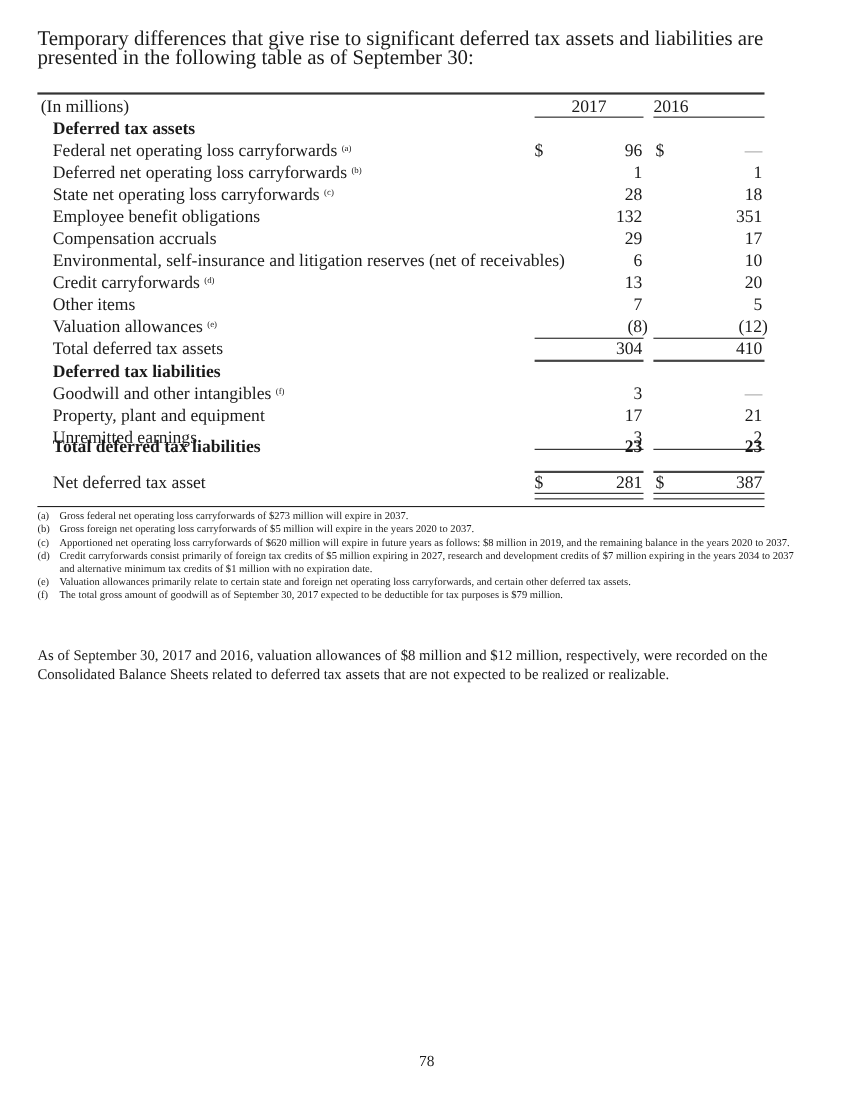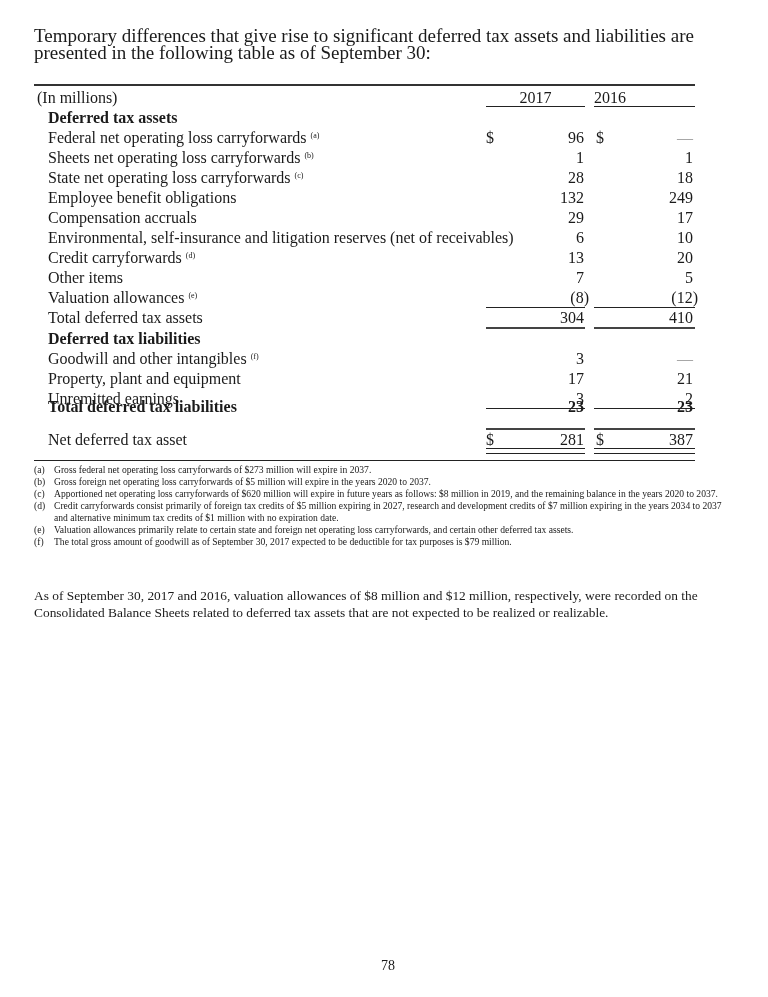--- a/index.html
+++ b/index.html
@@ -61,33 +61,33 @@
   </div>
 
   <div class="row" style="top:43px;">
     <span class="lbl"><span>Federal net operating loss carryforwards</span> <sup>(a)</sup></span>
     <span class="cur17">$</span>
     <span class="v17">96</span>
     <span class="cur16">$</span>
     <span class="v16 dash">—</span>
   </div>
   <div class="row" style="top:63px;">
-    <span class="lbl"><span>Sheets net operating loss carryforwards</span> <sup>(b)</sup></span>
+    <span class="lbl"><span>Deferred net operating loss carryforwards</span> <sup>(b)</sup></span>
     <span class="v17">1</span>
     <span class="v16">1</span>
   </div>
   <div class="row" style="top:83px;">
     <span class="lbl"><span>State net operating loss carryforwards</span> <sup>(c)</sup></span>
     <span class="v17">28</span>
     <span class="v16">18</span>
   </div>
   <div class="row" style="top:103px;">
     <span class="lbl">Employee benefit obligations</span>
     <span class="v17">132</span>
-    <span class="v16">249</span>
+    <span class="v16">351</span>
   </div>
   <div class="row" style="top:123px;">
     <span class="lbl">Compensation accruals</span>
     <span class="v17">29</span>
     <span class="v16">17</span>
   </div>
   <div class="row" style="top:143px;">
     <span class="lbl">Environmental, self-insurance and litigation reserves (net of receivables)</span>
     <span class="v17">6</span>
     <span class="v16">10</span>

